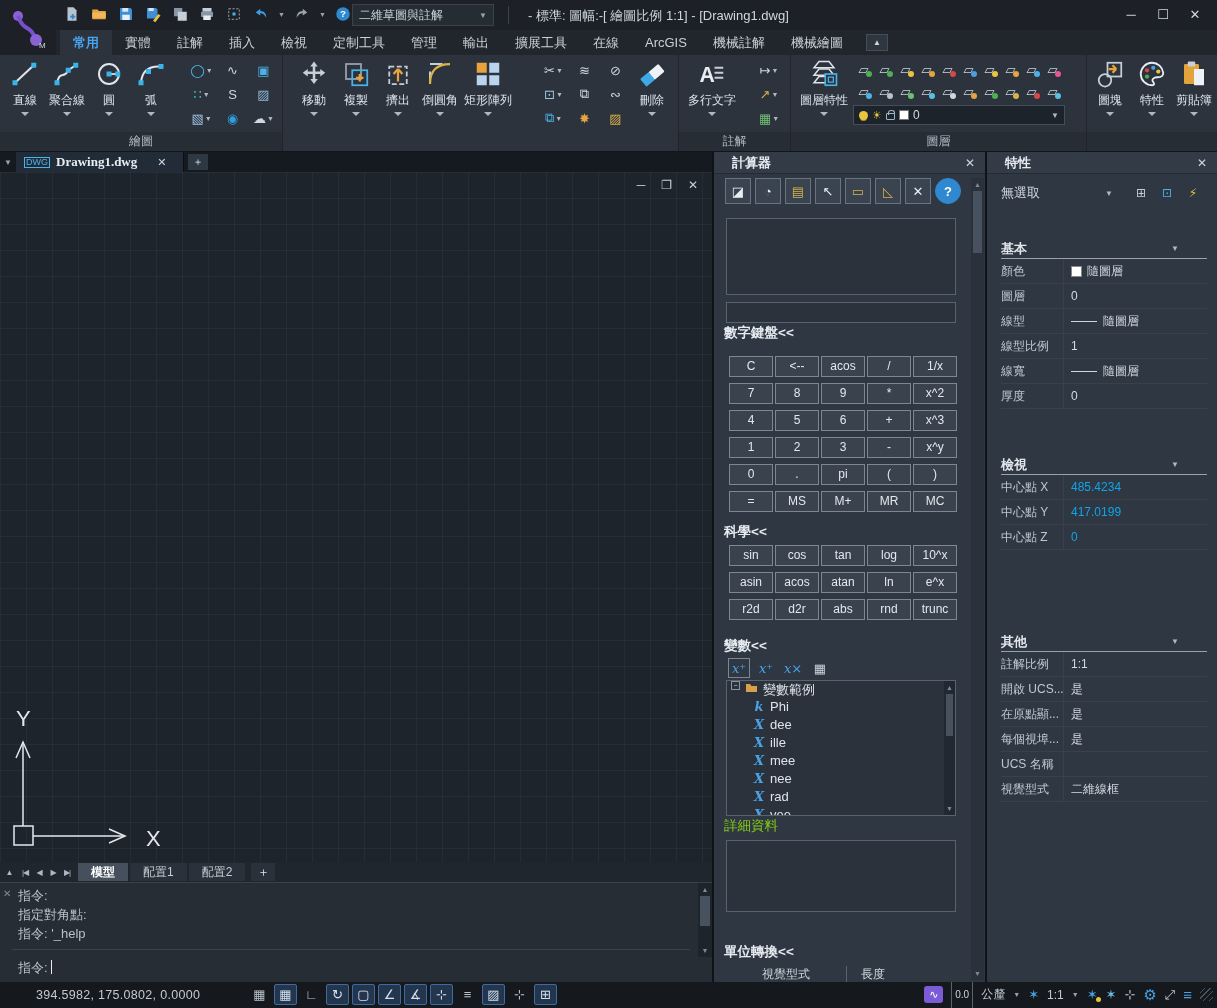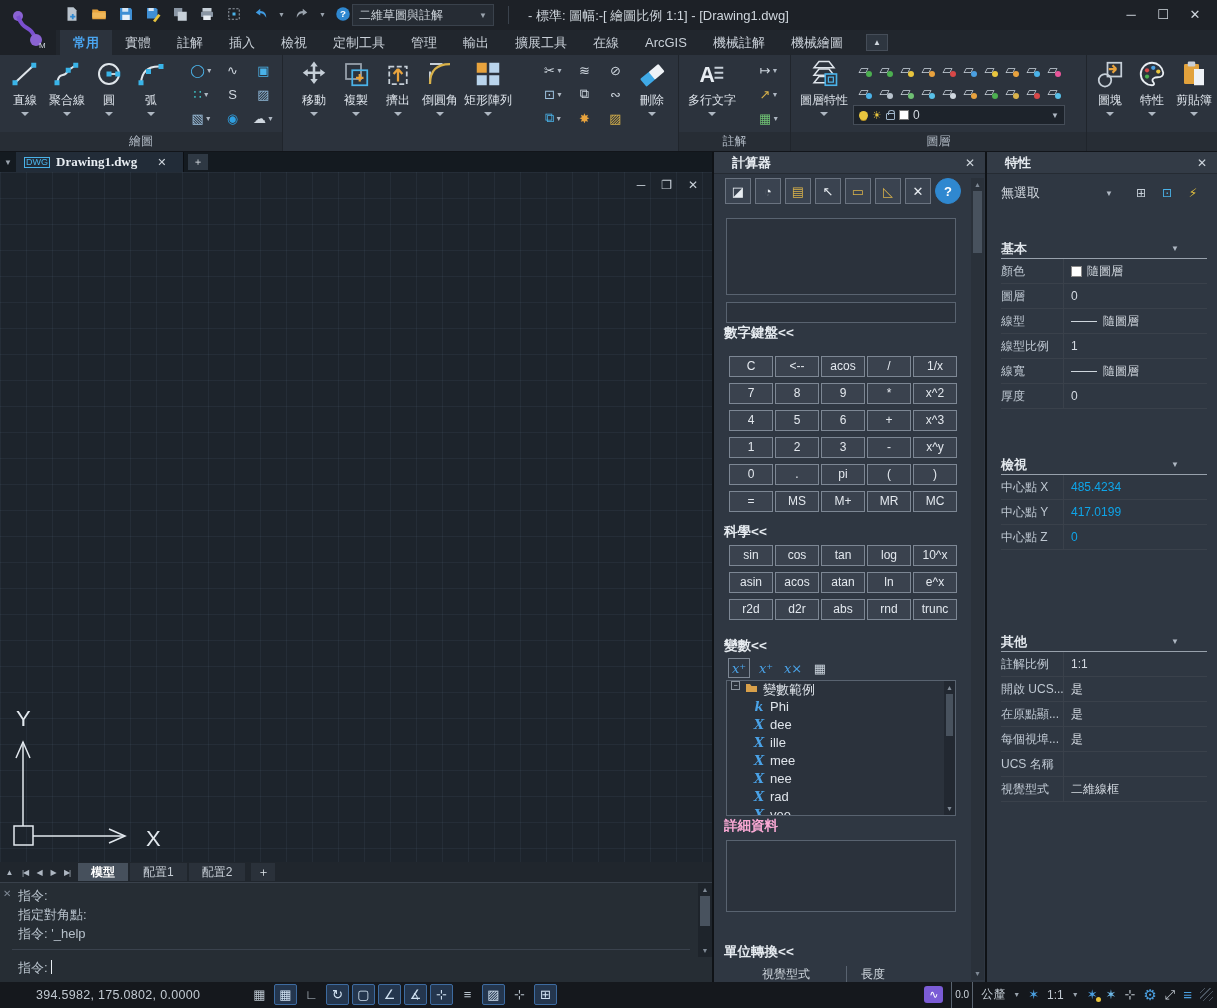--- a/index.html
+++ b/index.html
@@ -785,21 +785,21 @@
             <span class="sym">X</span>
             <span>vee</span>
           </div>
         </div>
       <div id="vt-sb">
         <div class="sb-ar">▲</div>
         <div class="sb-th" style="height:42px"></div>
         <div class="sb-ar" style="position:absolute;bottom:0;width:100%">▼</div>
       </div>
     </div>
-    <div class="sect" style="top:665px;font-weight:bold;color:#f9a8d4">詳細資料</div>
+    <div class="sect" style="top:665px;font-weight:normal;color:#84cc16">詳細資料</div>
     <div id="details-box"></div>
     <div class="sect" style="top:791px">單位轉換&lt;&lt;</div>
     <div id="units-row">
         <span class="uh">視覺型式</span>
         <span class="uh">長度</span>
       </div>
     <div id="calc-sb">
       <div class="sb-ar">▲</div>
       <div class="sb-th" style="height:62px"></div>
       <div class="sb-ar" style="position:absolute;bottom:0;width:100%">▼</div>

